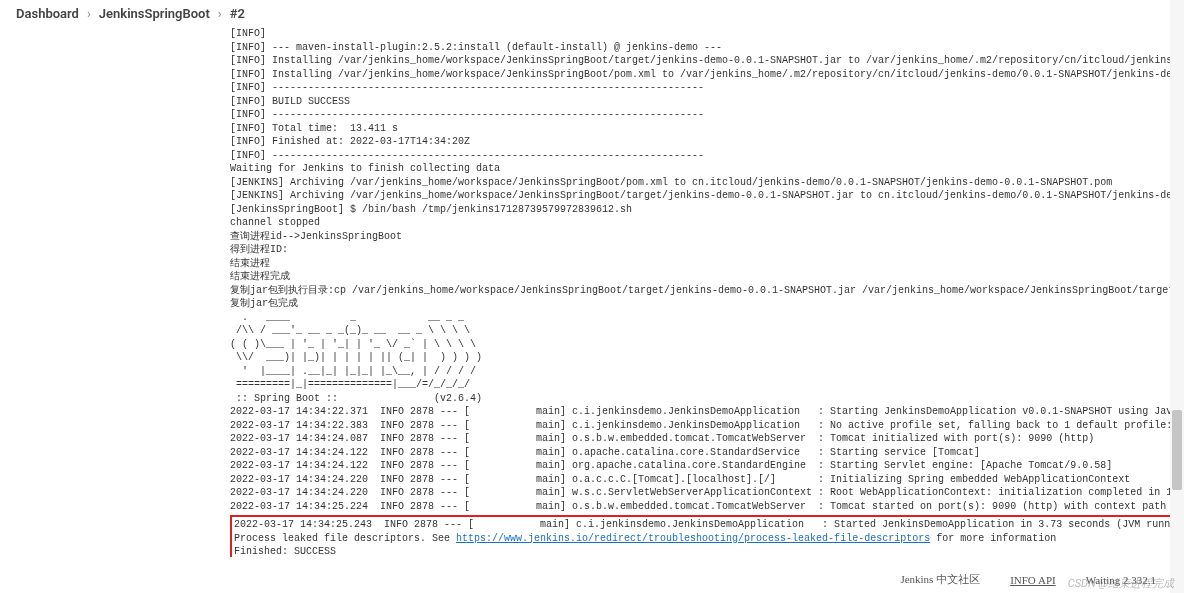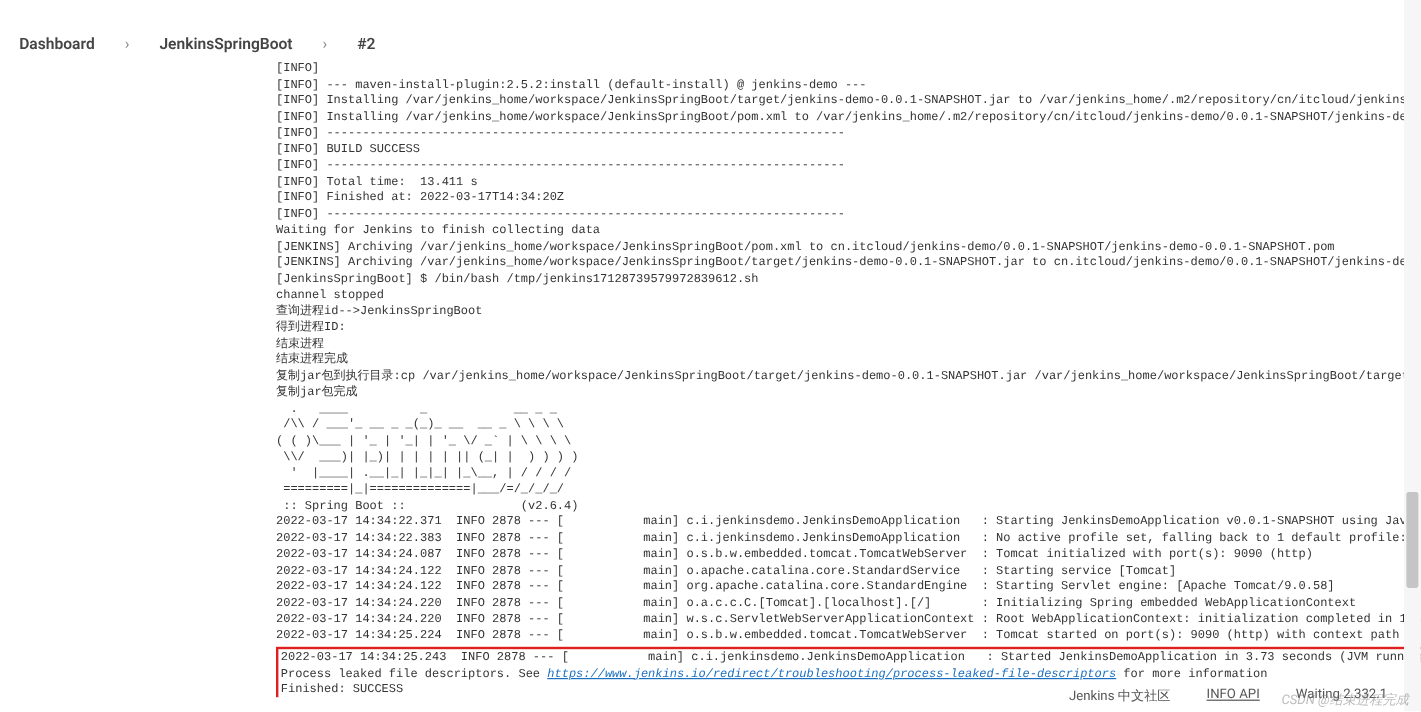--- a/index.html
+++ b/index.html
@@ -1,25 +1,25 @@
 <!DOCTYPE html>
 <html><head>
 <meta charset="utf-8">
 <style>
   * { box-sizing: border-box; margin: 0; padding: 0; }
   body { font-family: -apple-system, BlinkMacSystemFont, "Segoe UI", Roboto, sans-serif; font-size: 12px; background: #fff; width: 1184px; height: 593px; overflow: hidden; position: relative; }
-  .breadcrumb { display: flex; align-items: center; gap: 25px; padding: 6px 16px; color: #444; font-weight: 600; font-size: 13px; border-bottom: 0; margin-top: 24px; }
+  .breadcrumb { display: flex; align-items: center; gap: 8px; padding: 6px 16px; color: #444; font-weight: 600; font-size: 13px; border-bottom: 0; }
   .breadcrumb .sep { color: #888; font-weight: 400; }
   .breadcrumb .item { cursor: pointer; }
   .console-wrap { padding-left: 230px; padding-right: 16px; height: 530px; overflow: hidden; }
   .console { font-family: "Courier New", monospace; font-size: 10px; line-height: 1.35; color: #333; white-space: pre; }
-  .console .link { color: #1a6fbf; text-decoration: underline; cursor: pointer; font-style: italic; }
+  .console .link { color: #1a6fbf; text-decoration: underline; cursor: pointer; }
   .console .b { font-weight: 400; }
   .redbox { border: 2px solid #e02020; padding: 1px 2px; display: inline-block; margin-top:2px;}
-  .footer { position: absolute; bottom: 6px; right: 28px; font-size: 11px; color: #555; display: flex; gap: 30px; align-items: flex-start; }
+  .footer { position: absolute; bottom: 6px; right: 28px; font-size: 11px; color: #555; display: flex; gap: 30px; align-items: center; font-family: Liberation Serif, serif; }
   .footer .rest { text-decoration: underline; cursor: pointer; }
   .scrollbar { position: absolute; right: 0; top: 0; bottom: 0; width: 14px; background: #f6f6f6; }
   .scrollbar .thumb { position: absolute; left: 2px; right: 2px; top: 410px; height: 80px; background: #c5c5c5; border-radius: 2px; cursor: pointer; }
   .watermark { position: absolute; right: 10px; bottom: 2px; font-size: 11px; color: rgba(120,120,120,0.5); font-style: italic; pointer-events:none;}
 </style>
 </head>
 <body>
 
 <div class="breadcrumb">
   <span class="item">Dashboard</span>

